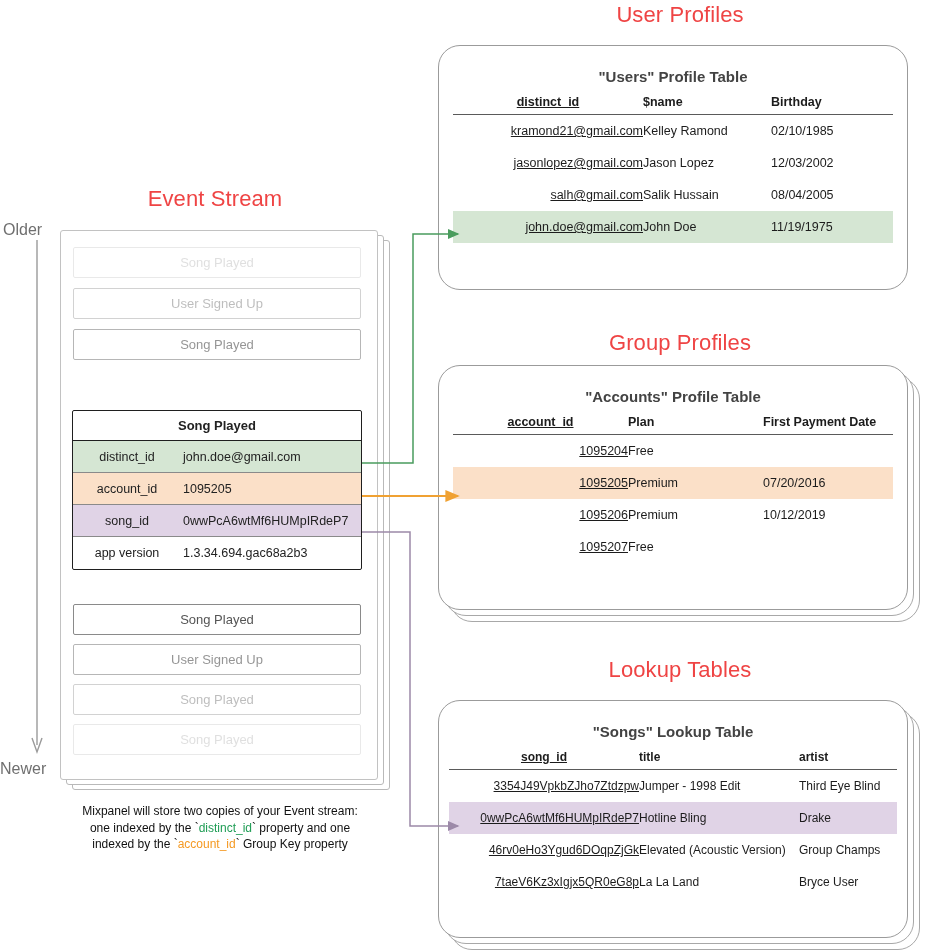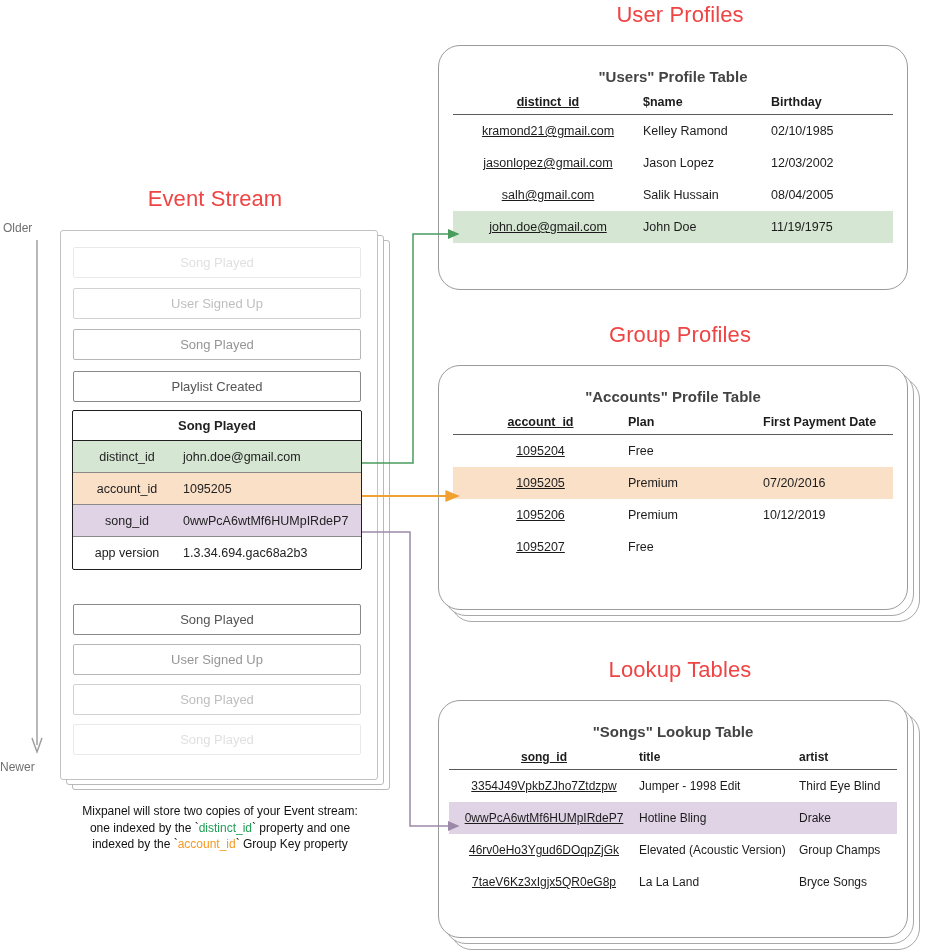--- a/index.html
+++ b/index.html
@@ -17,27 +17,27 @@
   .section-title{
     position:absolute;
     font-size:22px;
     font-weight:400;
     color:#ef4444;
     text-align:center;
     width:500px;
     letter-spacing:.1px;
   }
   #title-user-profiles{left:430px;top:2px;}
-  #title-group-profiles{left:430px;top:322px;text-align:center;}
+  #title-group-profiles{left:430px;top:330px;text-align:center;}
   #title-lookup-tables{left:430px;top:657px;}
   #title-event-stream{left:-35px;top:186px;width:500px;}
 
   
   .axis-label{
-    position:absolute;font-size:12px;color:#6f6f6f;
+    position:absolute;font-size:16px;color:#6f6f6f;
   }
   #axis-older{left:3px;top:221px;}
   #axis-newer{left:0px;top:760px;}
   #axis-arrow{position:absolute;left:30px;top:240px;width:14px;height:520px;}
 
   
   .card{
     position:absolute;
     background:#ffffff;
     border:1.6px solid #9b9b9b;
@@ -108,21 +108,21 @@
   table.dt th{
     font-weight:700;color:#1c1c1c;padding:6px 0 5px 0;font-size:12.5px;
     border-bottom:1.5px solid #5a5a5a;
     text-align:left;
   }
   table.dt th.c{text-align:center;}
   table.dt th span.u{text-decoration:underline;}
   table.dt td{
     padding:9px 0;color:#1c1c1c;white-space:nowrap;
   }
-  table.dt td.idc{text-align:center;}
+  table.dt td.idc{text-align:right;}
   table.dt td.idc span{text-decoration:underline;}
   tr.hl-green td{background:#d5e6d3;}
   tr.hl-orange td{background:#fbe0c8;}
   tr.hl-purple td{background:#e0d3e6;}
 
   
   #users-card{left:438px;top:45px;width:470px;height:245px;}
   #users-card table.dt{width:440px;}
   #users-card .col1{width:190px;}
   #users-card .col2{width:128px;}
@@ -174,23 +174,20 @@
 
   <div class="ev f10" style="top:247px">
       <span>Song Played</span>
     </div>
   <div class="ev f30" style="top:288px">
       <span>User Signed Up</span>
     </div>
   <div class="ev f60" style="top:329px">
       <span>Song Played</span>
     </div>
-  <div class="ev f100" style="top:371px">
-      <span>Playlist Created</span>
-    </div>
 
   <div id="ev-table">
     <div class="hdr">Song Played</div>
     <div class="prop-row bg-green">
       <div class="k">distinct_id</div>
       <div class="v">john.doe@gmail.com</div>
     </div>
     <div class="prop-row bg-orange">
       <div class="k">account_id</div>
       <div class="v">1095205</div>
@@ -320,21 +317,21 @@
           <td>Drake</td>
         </tr>
         <tr>
           <td class="idc"><span>46rv0eHo3Ygud6DOqpZjGk</span></td>
           <td>Elevated (Acoustic Version)</td>
           <td>Group Champs</td>
         </tr>
         <tr>
           <td class="idc"><span>7taeV6Kz3xIgjx5QR0eG8p</span></td>
           <td>La La Land</td>
-          <td>Bryce Songs</td>
+          <td>Bryce User</td>
         </tr>
       </tbody>
     </table>
   </div>
 
   <svg id="connectors" viewBox="0 0 941 951">
     <defs>
       <marker id="ah-green" markerWidth="8" markerHeight="8" refX="7" refY="4" orient="auto">
         <path d="M0,0.6 L8,4 L0,7.4 z" fill="#4a9c5d"></path>
       </marker>

